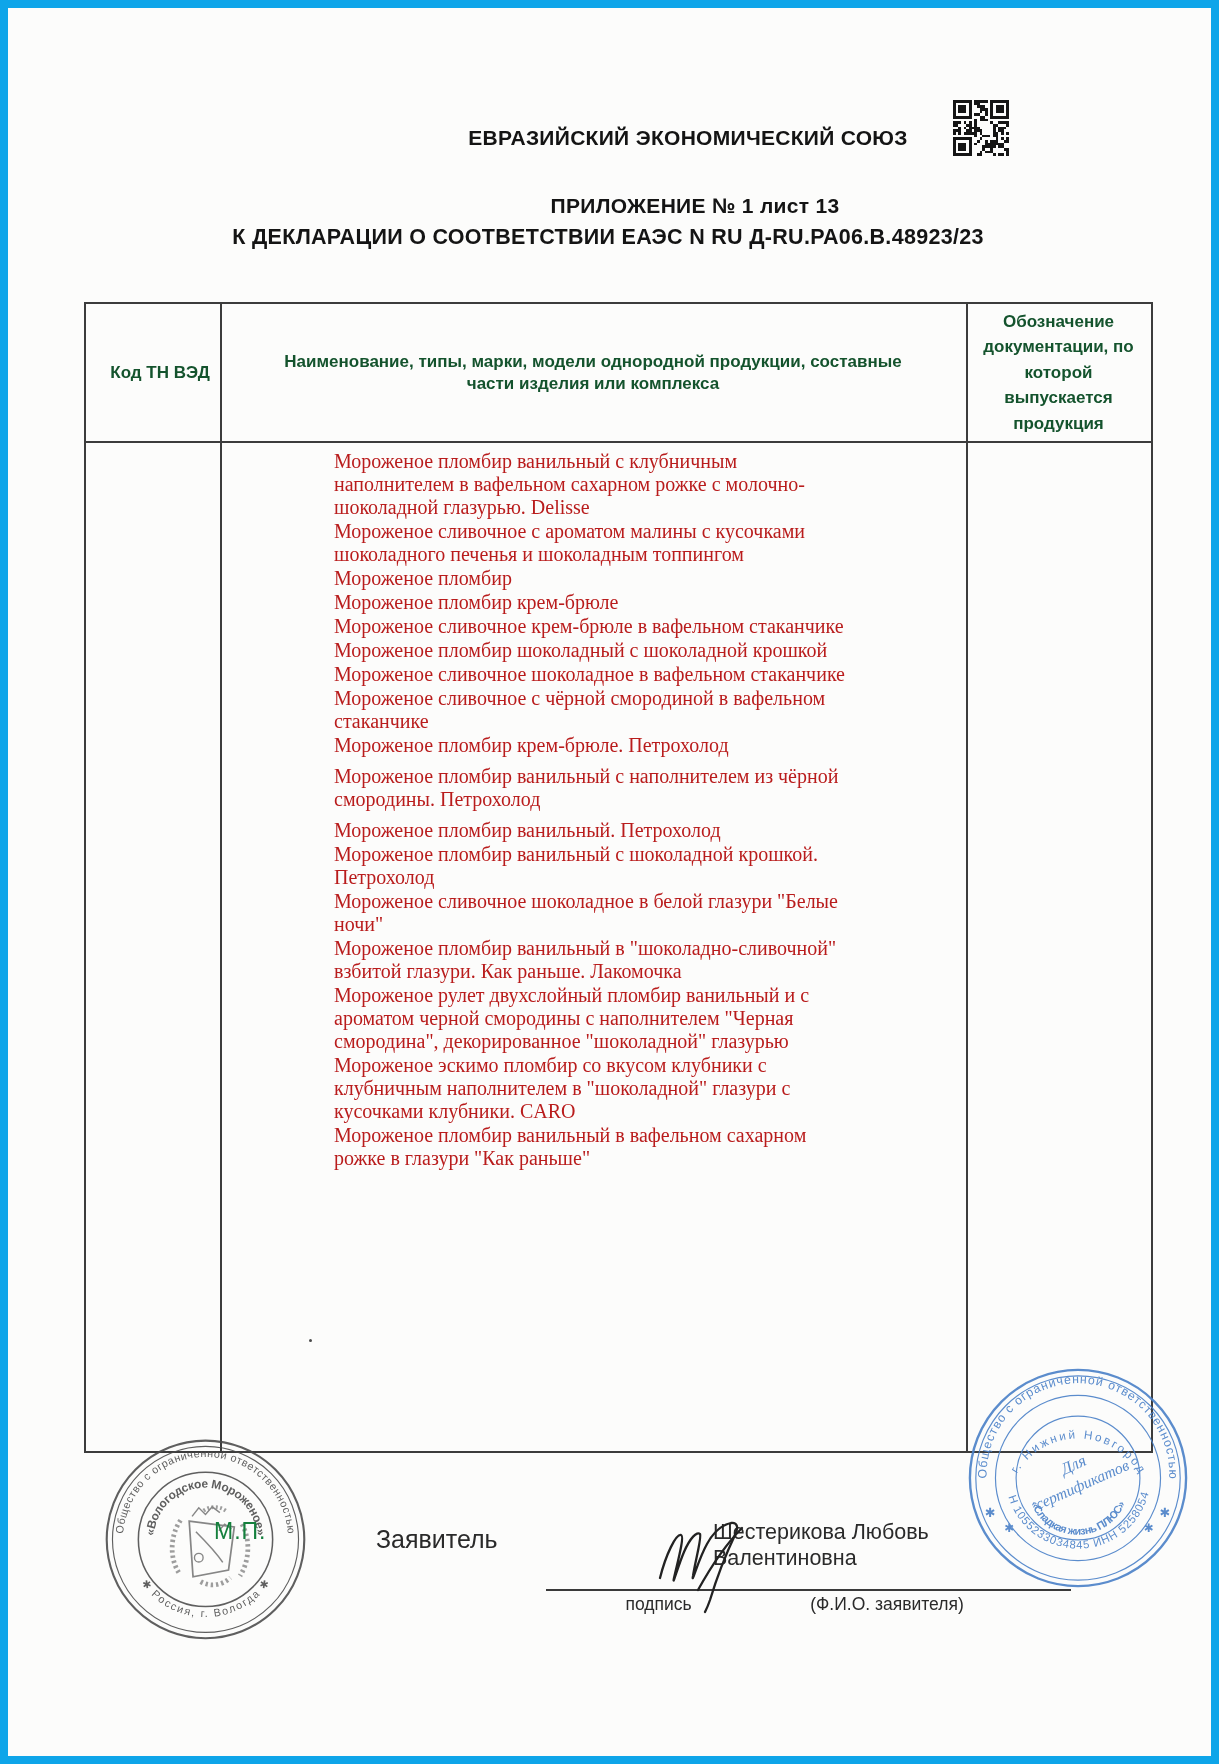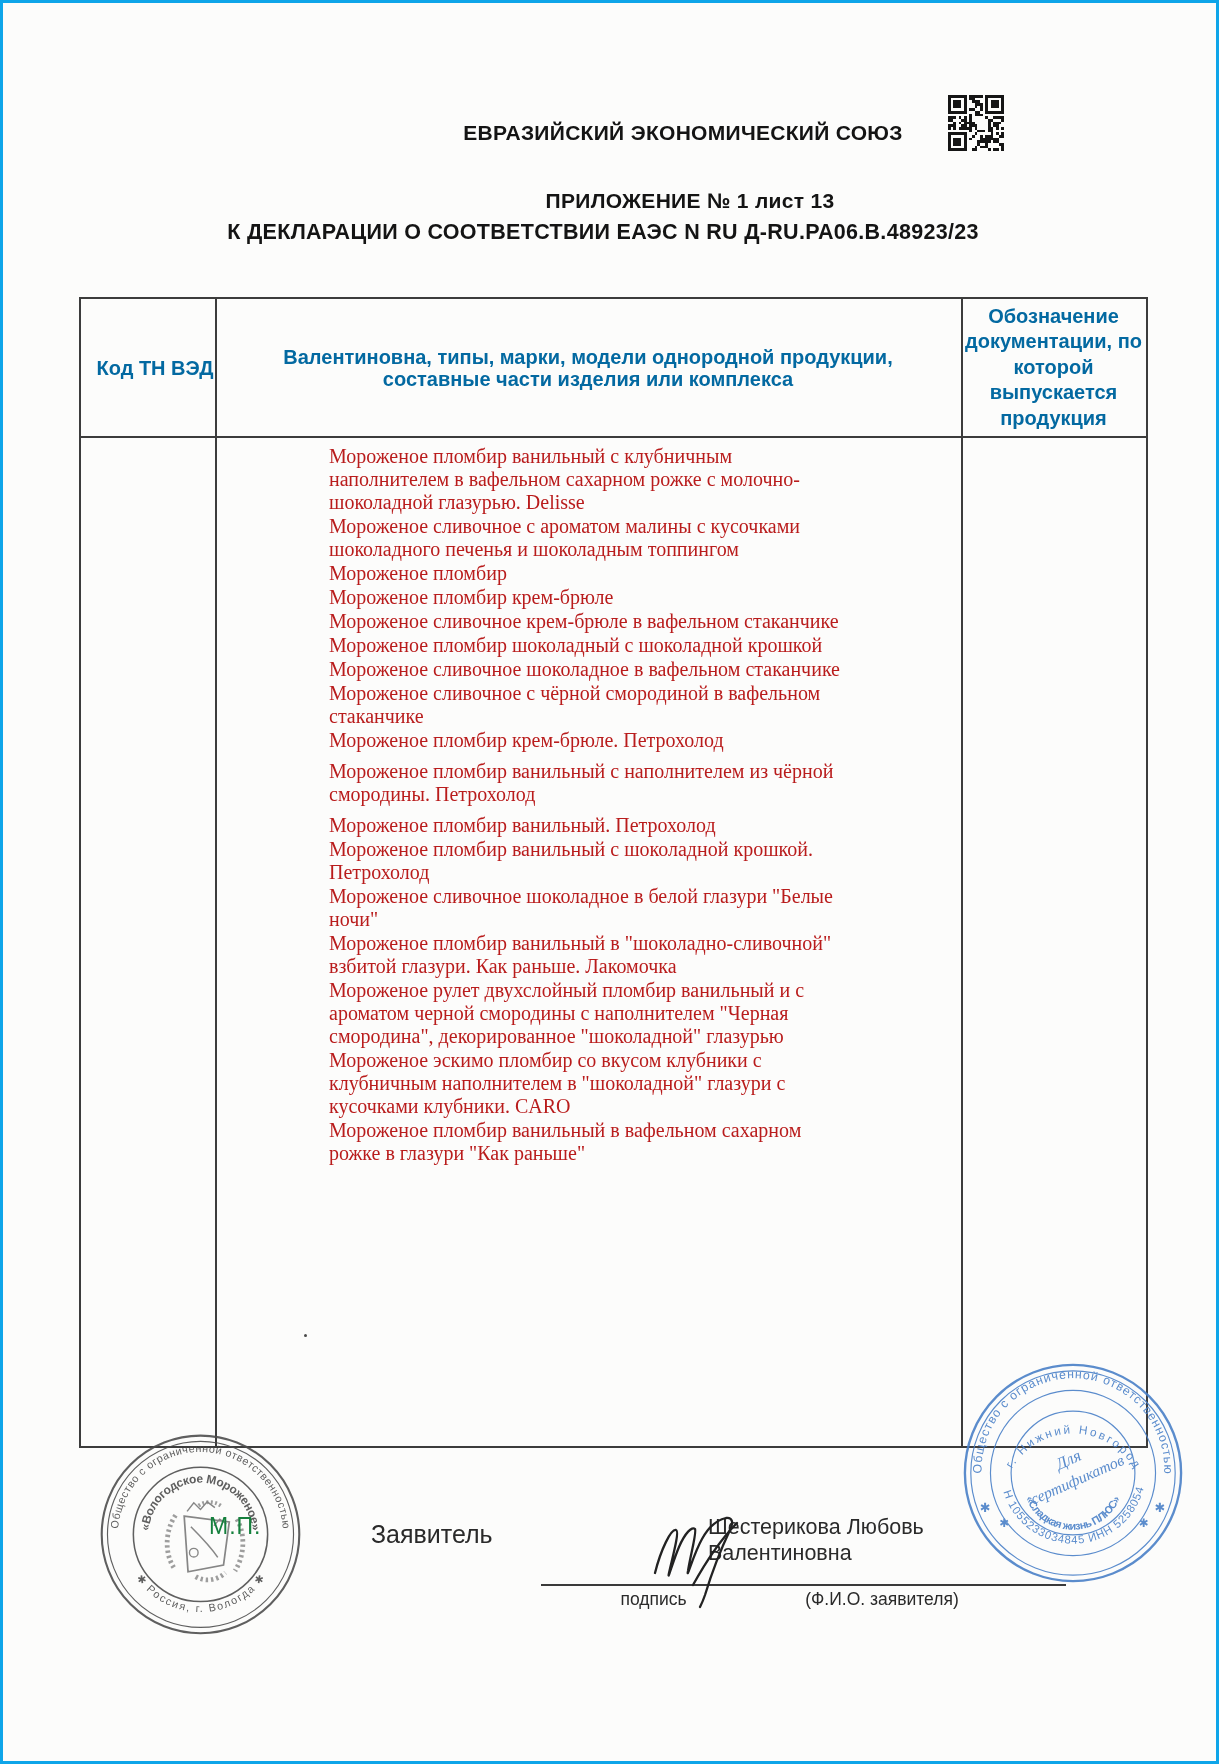--- a/index.html
+++ b/index.html
@@ -1,36 +1,36 @@
 <!DOCTYPE html>
 <html style="--c-left: #4a4a4a; --c-right: #4a80c8;"><head>
 <meta charset="utf-8">
 <style>
   html,body{margin:0;padding:0;background:#d9d9d9;}
   .page{
     position:relative;width:1219px;height:1764px;margin:0 auto;
-    background:#fcfcfb;border:3px solid #0ea5e9;box-sizing:border-box;
+    background:#fcfcfb;border:8px solid #0ea5e9;box-sizing:border-box;
     font-family:"Liberation Sans",sans-serif;color:#1e1e1e;overflow:hidden;
   }
   .abs{position:absolute;}
   .h-line{position:absolute;transform:translateX(-50%);font-weight:bold;font-size:21px;
     white-space:nowrap;color:#141414;letter-spacing:.3px;}
   .title-union{left:680px;top:118px;}
   .title-appendix{left:687px;top:180px;margin-top:6px;}
   .title-declaration{left:600px;top:217px;font-size:21.5px;}
   .qr{position:absolute;left:945px;top:92px;width:56px;height:56px;shape-rendering:crispEdges;}
 
   
   .tbl{position:absolute;left:76px;top:294px;width:1069px;height:1151px;
     border:2px solid #3c3c3c;box-sizing:border-box;}
   .v-line{position:absolute;top:0;bottom:0;width:1.5px;background:#3c3c3c;}
   .v1{left:134px;} .v2{left:880px;}
   .h-sep{position:absolute;left:0;right:0;top:137px;height:1.5px;background:#3c3c3c;}
   .th{position:absolute;top:0;height:137px;display:flex;align-items:center;justify-content:center;
-    text-align:center;font-weight:bold;font-size:20px;line-height:22px;color:#0369a1;box-sizing:border-box;}
+    text-align:center;font-weight:bold;font-size:17px;line-height:22px;color:#14532d;box-sizing:border-box;}
   .th1{left:0;width:148px;border-radius:10px;}
   .th2{left:134px;width:746px;padding:0 42px;}
   .th3{left:880px;width:185px;line-height:25.5px;padding:0 4px;}
   .products{position:absolute;left:248px;top:146px;width:528px;
     font-family:"Liberation Serif",serif;font-size:20px;line-height:23px;color:#b91c1c;}
   .pitem{margin:0 0 1px 0;}
   .pitem.gap{margin-top:8px;}
   .scan-dot{position:absolute;left:301px;top:1331px;width:3px;height:3px;border-radius:50%;background:#4a4a4a;}
 
   
@@ -193,21 +193,21 @@
       <rect x="0" y="14" width="7" height="7" fill="#151515"></rect>
       <rect x="1" y="15" width="5" height="5" fill="#fcfcfb"></rect>
       <rect x="2" y="16" width="3" height="3" fill="#151515"></rect>
     </svg>
 
   <div class="tbl">
     <div class="v-line v1"></div>
     <div class="v-line v2"></div>
     <div class="h-sep"></div>
     <div class="th th1">Код ТН ВЭД</div>
-    <div class="th th2">Валентиновна, типы, марки, модели однородной продукции, составные части изделия или комплекса</div>
+    <div class="th th2">Наименование, типы, марки, модели однородной продукции, составные части изделия или комплекса</div>
     <div class="th th3">Обозначение документации, по которой выпускается продукция</div>
 
     <div class="products">
       <p class="pitem">Мороженое пломбир ванильный с клубничным наполнителем в вафельном сахарном рожке с молочно-шоколадной глазурью. Delisse</p>
       <p class="pitem">Мороженое сливочное с ароматом малины с кусочками шоколадного печенья и шоколадным топпингом</p>
       <p class="pitem">Мороженое пломбир</p>
       <p class="pitem">Мороженое пломбир крем-брюле</p>
       <p class="pitem">Мороженое сливочное крем-брюле в вафельном стаканчике</p>
       <p class="pitem">Мороженое пломбир шоколадный с шоколадной крошкой</p>
       <p class="pitem">Мороженое сливочное шоколадное в вафельном стаканчике</p>

